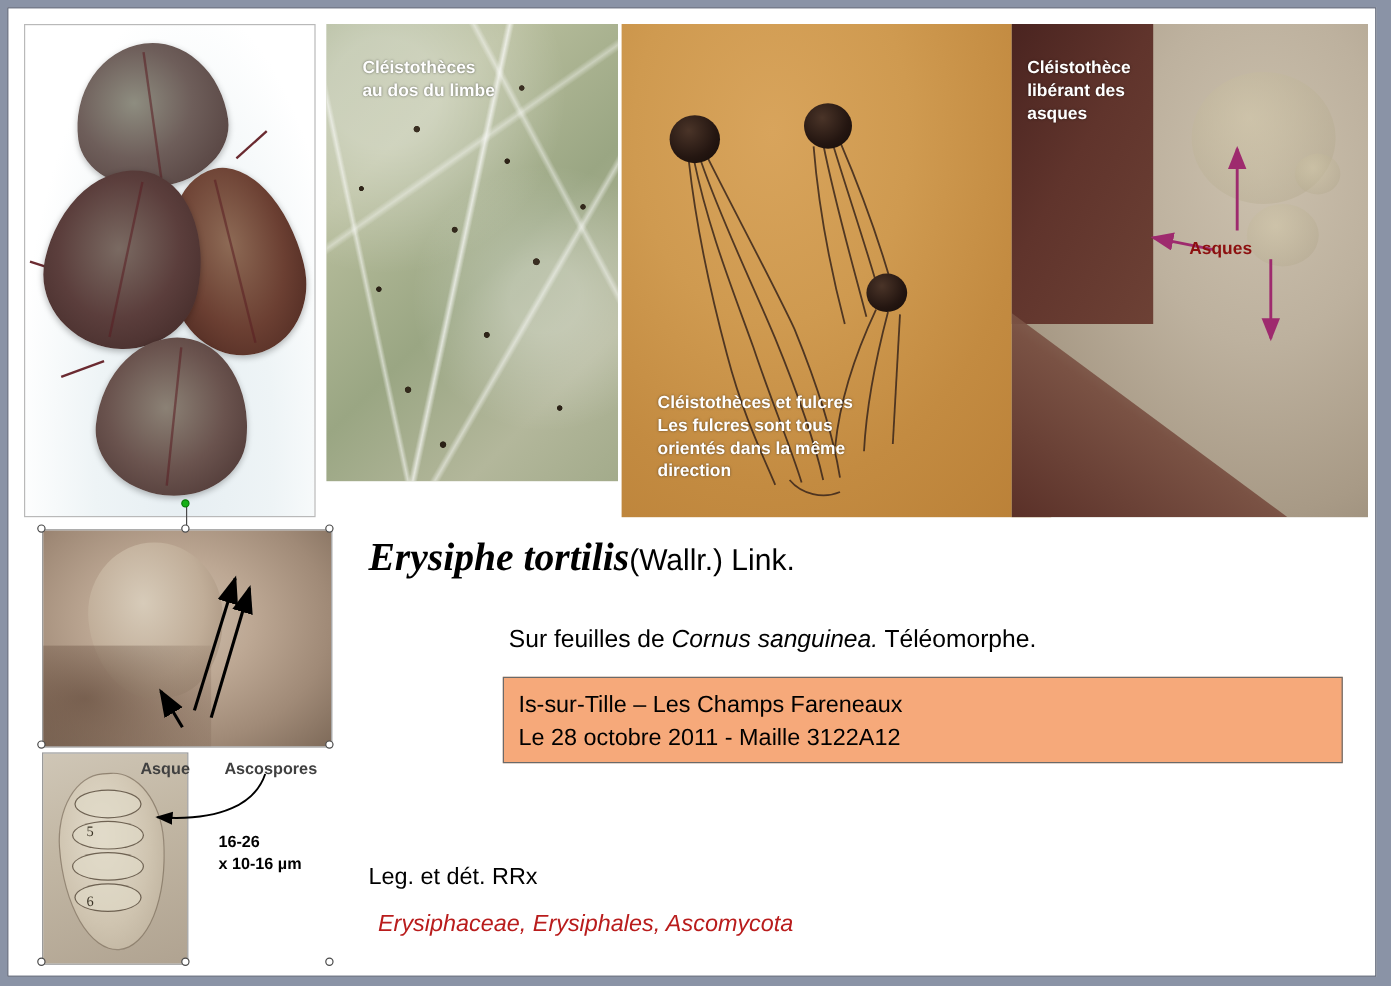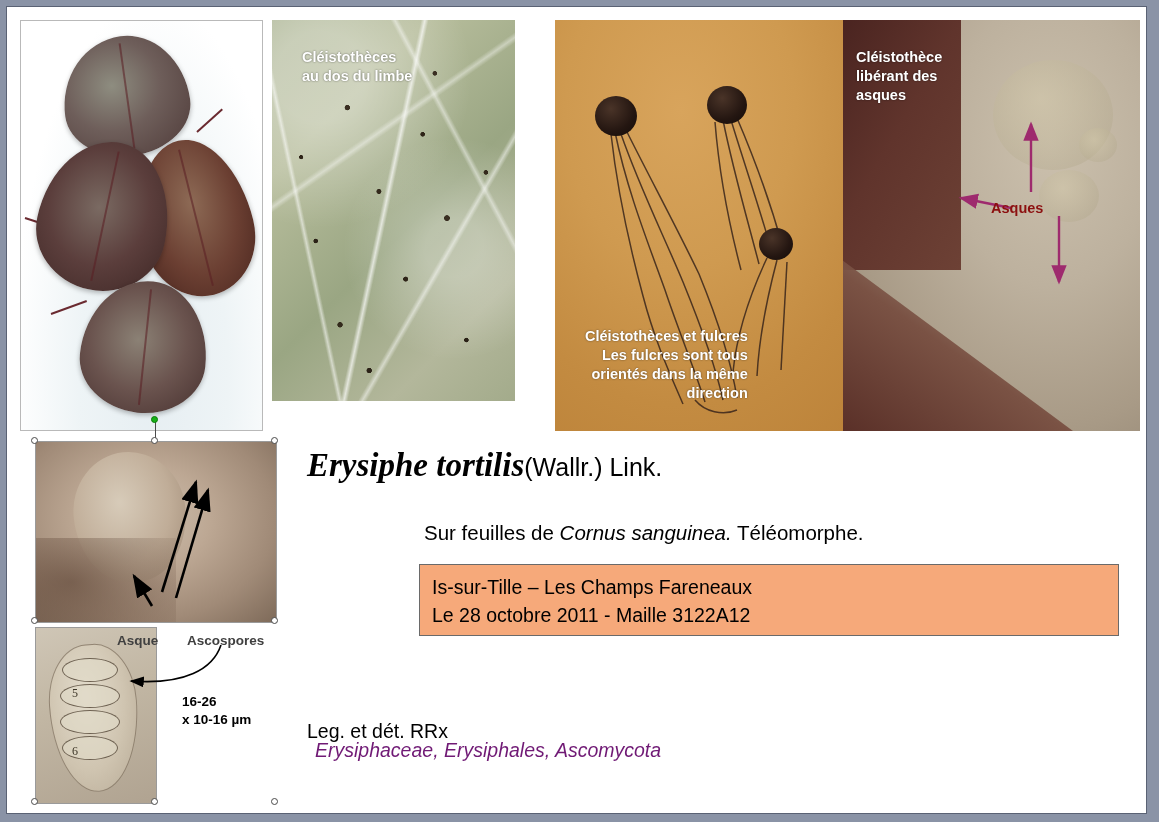--- a/index.html
+++ b/index.html
@@ -118,24 +118,23 @@
       linear-gradient(78deg, rgba(255,255,255,0) 20%, rgba(255,255,255,0.6) 21%, rgba(255,255,255,0) 22%),
       linear-gradient(120deg, rgba(255,255,255,0) 66%, rgba(255,255,255,0.55) 67%, rgba(255,255,255,0) 68%),
       linear-gradient(62deg, rgba(255,255,255,0) 72%, rgba(255,255,255,0.5) 73%, rgba(255,255,255,0) 74%),
       linear-gradient(145deg, rgba(255,255,255,0) 33%, rgba(255,255,255,0.45) 34%, rgba(255,255,255,0) 35%);
     opacity: .9;
   }
   #photo-underside .cap { left: 30px; top: 28px; }
 
   
   #photo-fulcres {
-    left: 548px; top: 13px; width: 358px; height: 411px;
+    left: 511px; top: 13px; width: 358px; height: 411px;
     background:
       radial-gradient(ellipse at 35% 22%, #d8a45c 0%, #cf9a50 35%, #c38b41 65%, #b97f36 100%);
-    text-align: right;
   }
   #photo-fulcres .cleisto {
     position: absolute;
     border-radius: 50%;
     background: radial-gradient(circle at 38% 32%, #4a3428 0%, #241611 60%, #120b08 100%);
   }
   #c1 { left: 40px; top: 76px; width: 42px; height: 40px; }
   #c2 { left: 152px; top: 66px; width: 40px; height: 38px; }
   #c3 { left: 204px; top: 208px; width: 34px; height: 32px; }
   #photo-fulcres .cap { left: 30px; bottom: 28px; }
@@ -295,24 +294,24 @@
   }
   #leg-line {
     position: absolute;
     left: 300px; top: 713px; width: 800px;
     text-align: left;
     font-size: 19.5px;
     color: #000;
   }
   #taxo-line {
     position: absolute;
-    left: 308px; top: 732px;
+    left: 308px; top: 752px;
     font-size: 19.5px;
     font-style: italic;
-    color: #701a75;
+    color: #b91c1c;
   }
 
   .mini-label {
     position: absolute;
     font-size: 13.5px;
     font-weight: bold;
     color: #404040;
   }
   .size-label {
     position: absolute;

